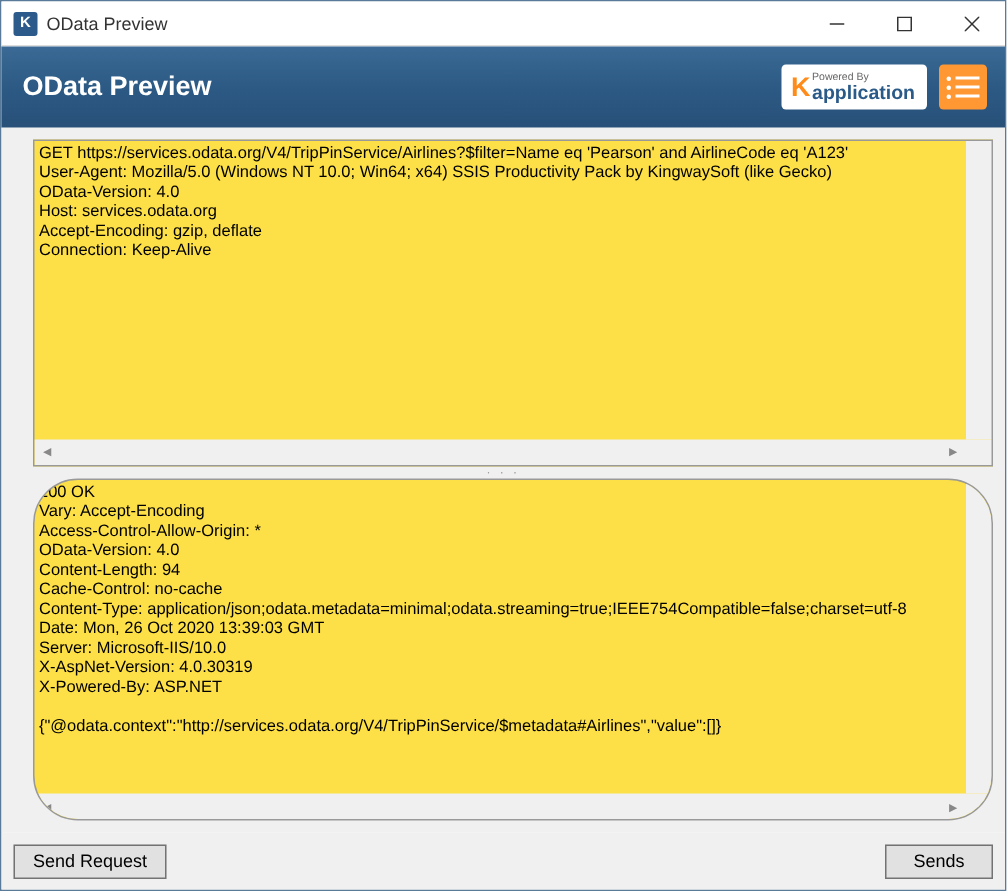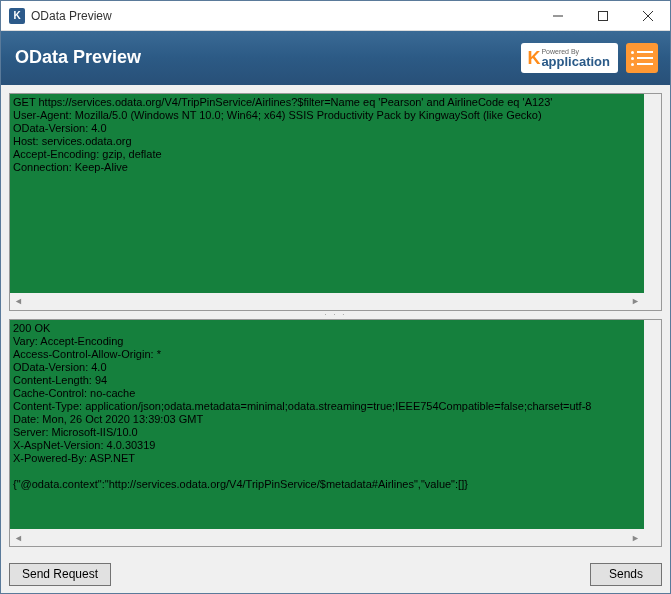--- a/index.html
+++ b/index.html
@@ -132,27 +132,28 @@
 }
 .content {
   flex: 1;
   display: flex;
   flex-direction: column;
   padding: 8px;
   background: #f0f0f0;
   min-height: 0;
 }
 .textarea-wrap {
-  background: #15803d;
+  background: #fde047;
   border: 1px solid #999;
   position: relative;
   overflow: hidden;
+  margin-left: 13px;
 }
 .textarea-wrap.top { height: 222px; }
-.textarea-wrap.bottom { height: 233px; }
+.textarea-wrap.bottom { height: 233px; border-radius: 30px; }
 .textarea-content {
   font-family: Arial, sans-serif;
   font-size: 11px;
   line-height: 13px;
   color: #000;
   padding: 2px 3px;
   white-space: pre-wrap;
   word-break: break-word;
   position: absolute;
   top: 0; left: 0; right: 17px; bottom: 17px;

